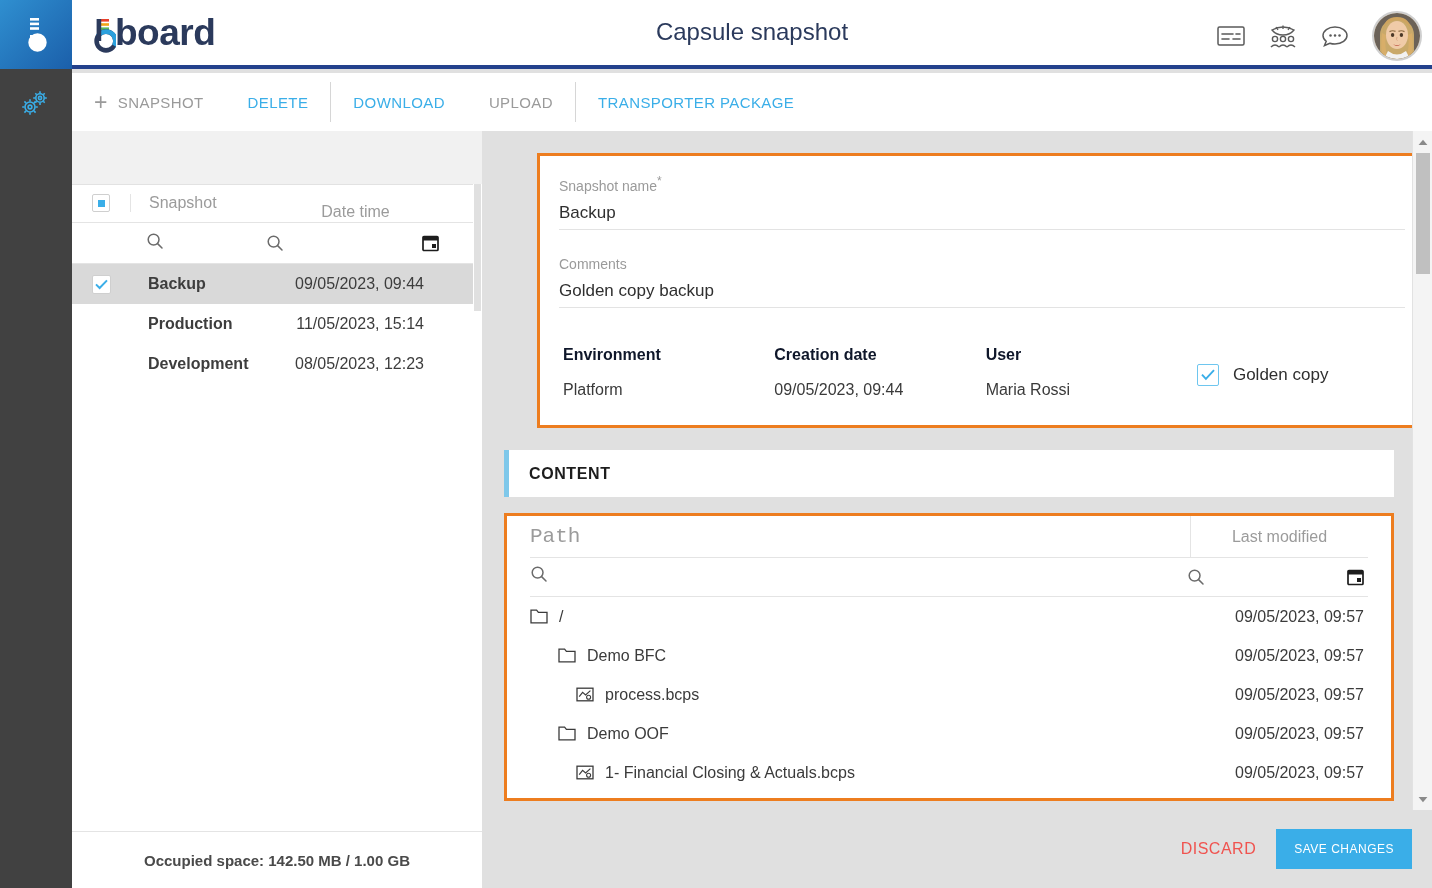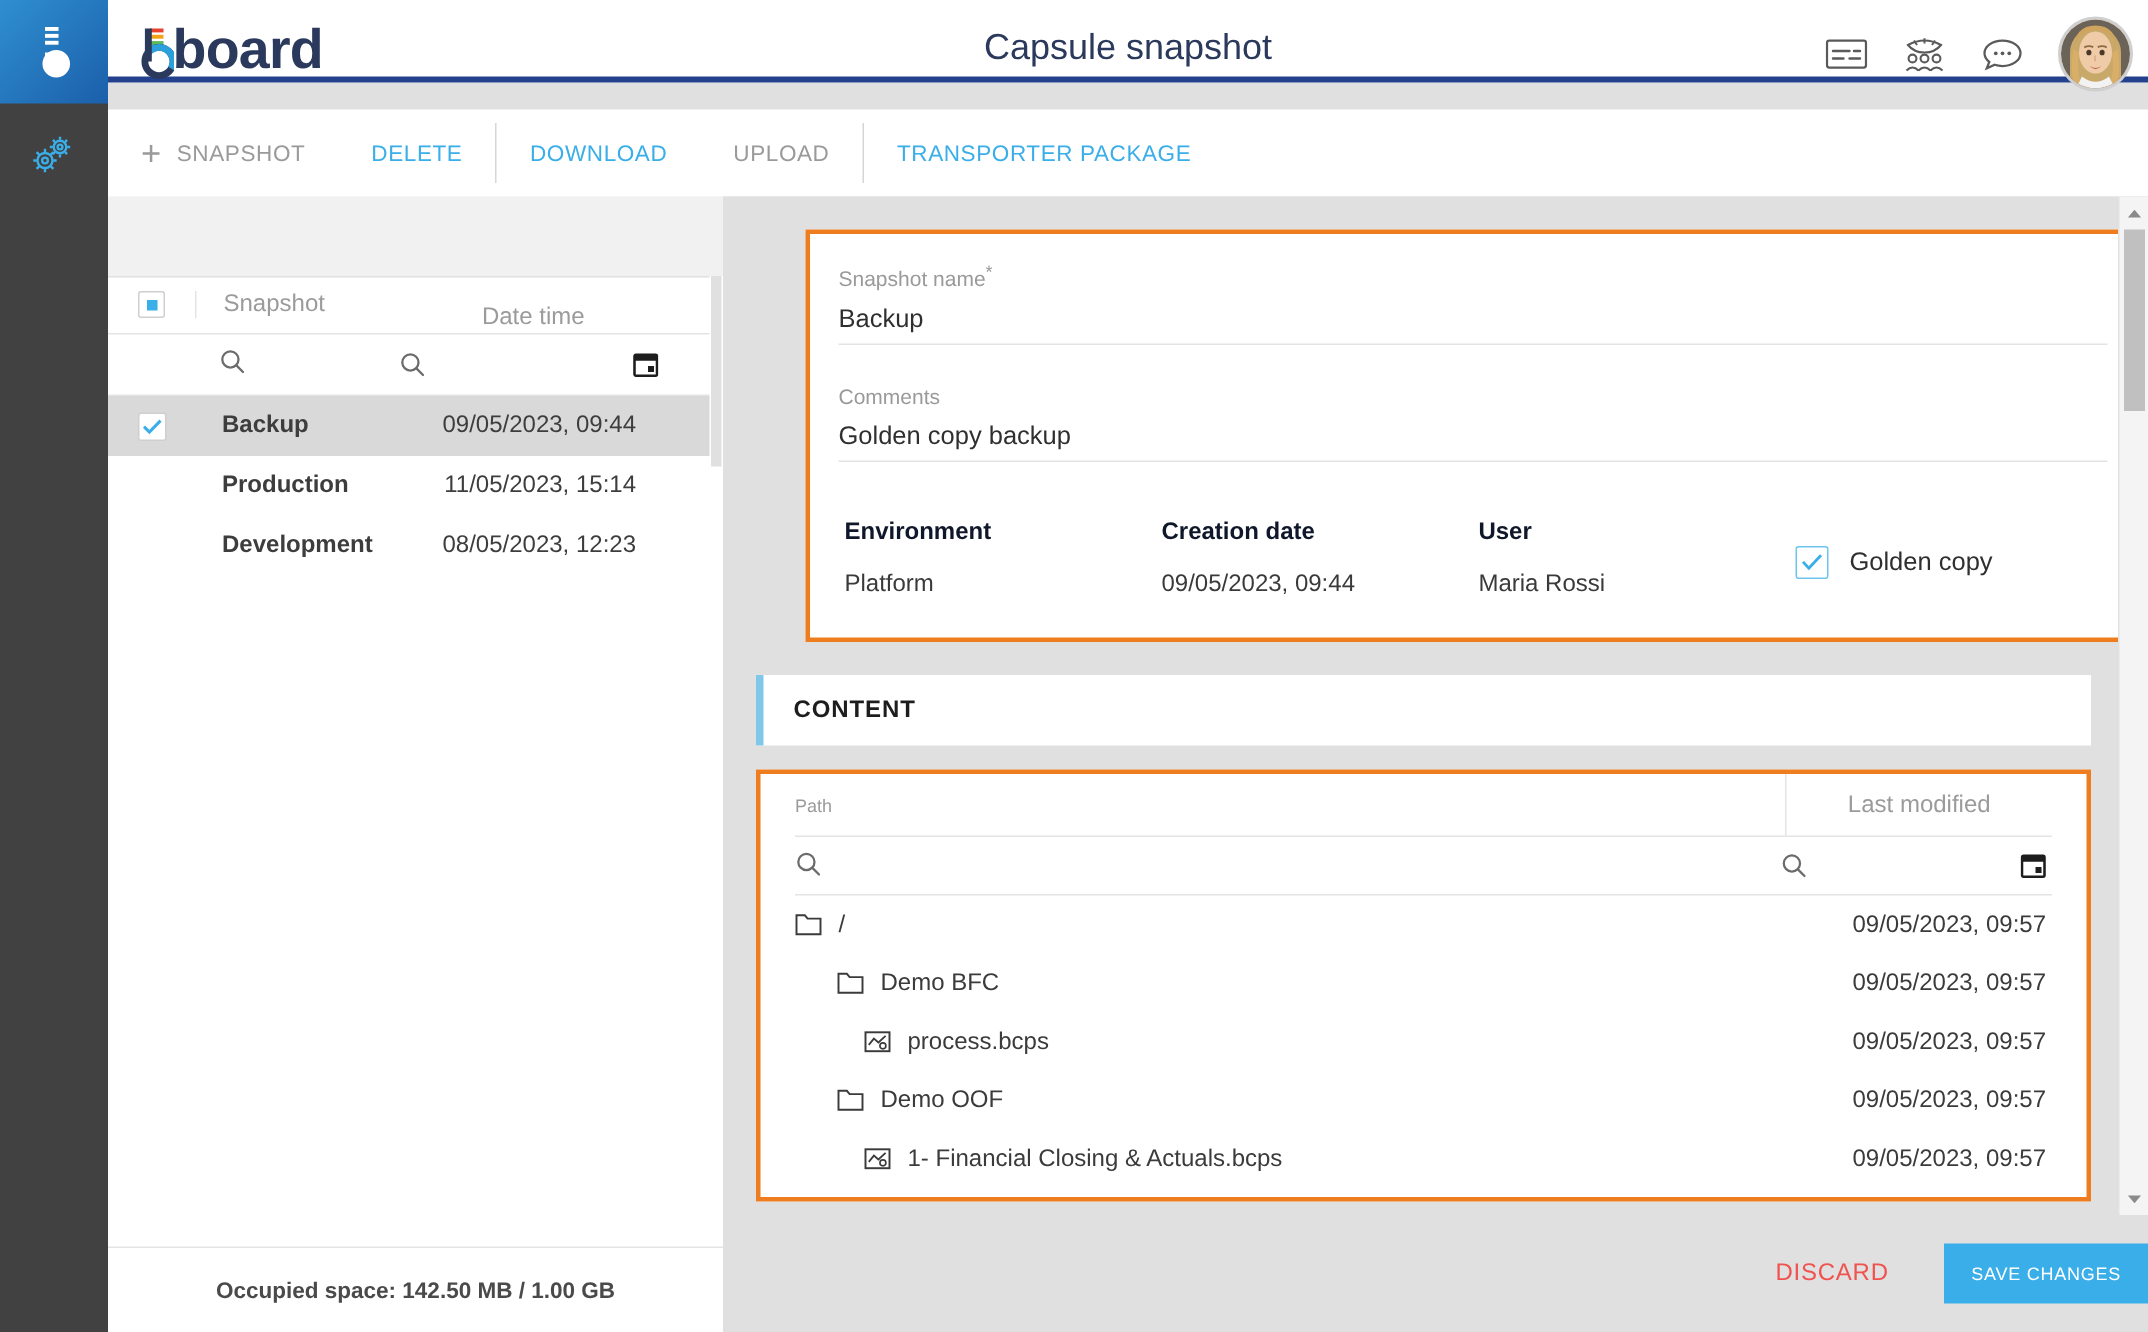--- a/index.html
+++ b/index.html
@@ -42,21 +42,21 @@
     width: 72px; height: 54px;
     display: flex;
     align-items: center;
     justify-content: center;
   }
 
   
   .header {
     position: absolute;
     left: 72px; top: 0;
-    width: 1360px; height: 55px;
+    width: 1360px; height: 69px;
     background: #ffffff;
     border-bottom: 4px solid #23418c;
     box-sizing: border-box;
   }
   .brand {
     position: absolute;
     left: 22px; top: 13px;
     display: flex;
     align-items: flex-start;
   }
@@ -315,21 +315,21 @@
     border: 3px solid #ed7d1f;
     overflow: hidden;
   }
   .ct-head {
     display: flex;
     height: 41px;
     align-items: center;
     border-bottom: 1px solid #e4e4e4;
     margin: 0 23px;
   }
-  .ct-path-col { flex: 1; font-size: 12px; color: #9b9b9b; }
+  .ct-path-col { flex: 1; font-size: 21px; color: #9b9b9b; font-family: Liberation Mono, monospace; }
   .ct-mod-col {
     width: 177px;
     font-size: 16px;
     color: #9b9b9b;
     text-align: center;
     border-left: 1px solid #e4e4e4;
     align-self: stretch;
     display: flex; align-items: center; justify-content: center;
   }
   .ct-filter {
@@ -373,22 +373,23 @@
   .vs-arrow.up { top: 2px; }
   .vs-arrow.down { bottom: 2px; }
 
   .footer {
     position: absolute;
     left: 0; bottom: 0;
     width: 950px; height: 78px;
     display: flex;
     align-items: center;
     justify-content: flex-end;
+    padding-right: 20px;
     box-sizing: border-box;
-    gap: 31px;
+    gap: 14px;
   }
   .btn-discard {
     font-size: 16px;
     letter-spacing: 0.5px;
     color: #f0534f;
     cursor: pointer;
     padding: 8px 6px;
   }
   .btn-save {
     background: #3aaee8;

